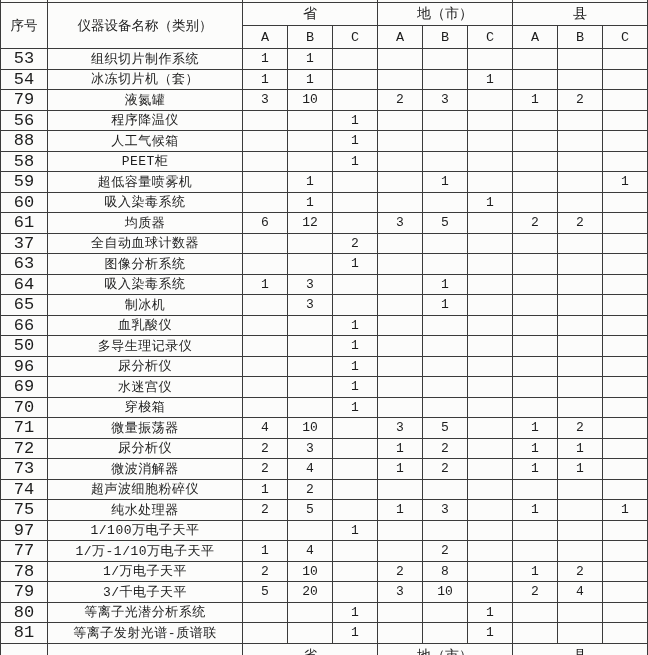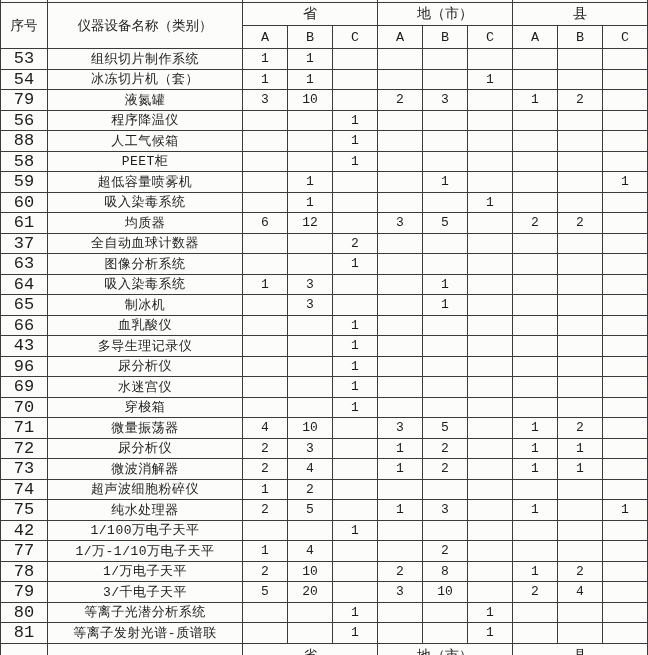--- a/index.html
+++ b/index.html
@@ -252,21 +252,21 @@
           <td class="value-cell"></td>
           <td class="value-cell">1</td>
           <td class="value-cell"></td>
           <td class="value-cell"></td>
           <td class="value-cell"></td>
           <td class="value-cell"></td>
           <td class="value-cell"></td>
           <td class="value-cell"></td>
         </tr>
         <tr>
-          <td class="serial-cell">43</td>
+          <td class="serial-cell">50</td>
           <td class="name-cell">多导生理记录仪</td>
           <td class="value-cell"></td>
           <td class="value-cell"></td>
           <td class="value-cell">1</td>
           <td class="value-cell"></td>
           <td class="value-cell"></td>
           <td class="value-cell"></td>
           <td class="value-cell"></td>
           <td class="value-cell"></td>
           <td class="value-cell"></td>
@@ -369,21 +369,21 @@
           <td class="value-cell">5</td>
           <td class="value-cell"></td>
           <td class="value-cell">1</td>
           <td class="value-cell">3</td>
           <td class="value-cell"></td>
           <td class="value-cell">1</td>
           <td class="value-cell"></td>
           <td class="value-cell">1</td>
         </tr>
         <tr>
-          <td class="serial-cell">42</td>
+          <td class="serial-cell">97</td>
           <td class="name-cell">1/100万电子天平</td>
           <td class="value-cell"></td>
           <td class="value-cell"></td>
           <td class="value-cell">1</td>
           <td class="value-cell"></td>
           <td class="value-cell"></td>
           <td class="value-cell"></td>
           <td class="value-cell"></td>
           <td class="value-cell"></td>
           <td class="value-cell"></td>

